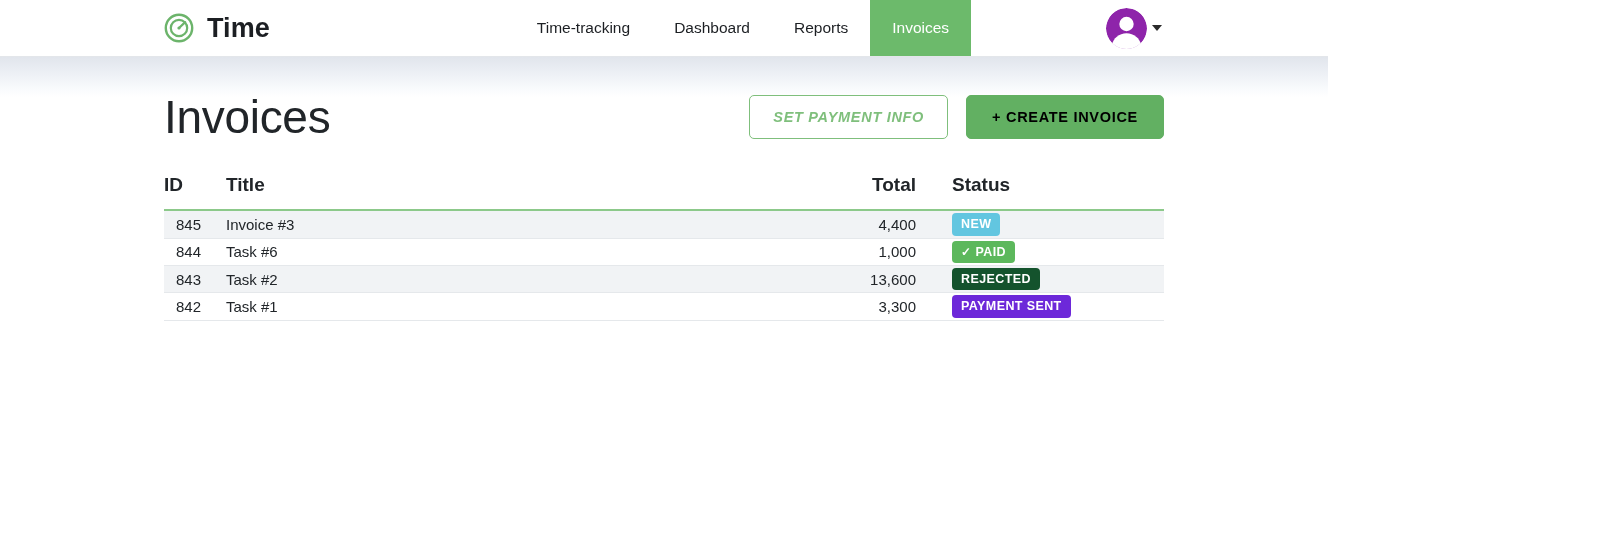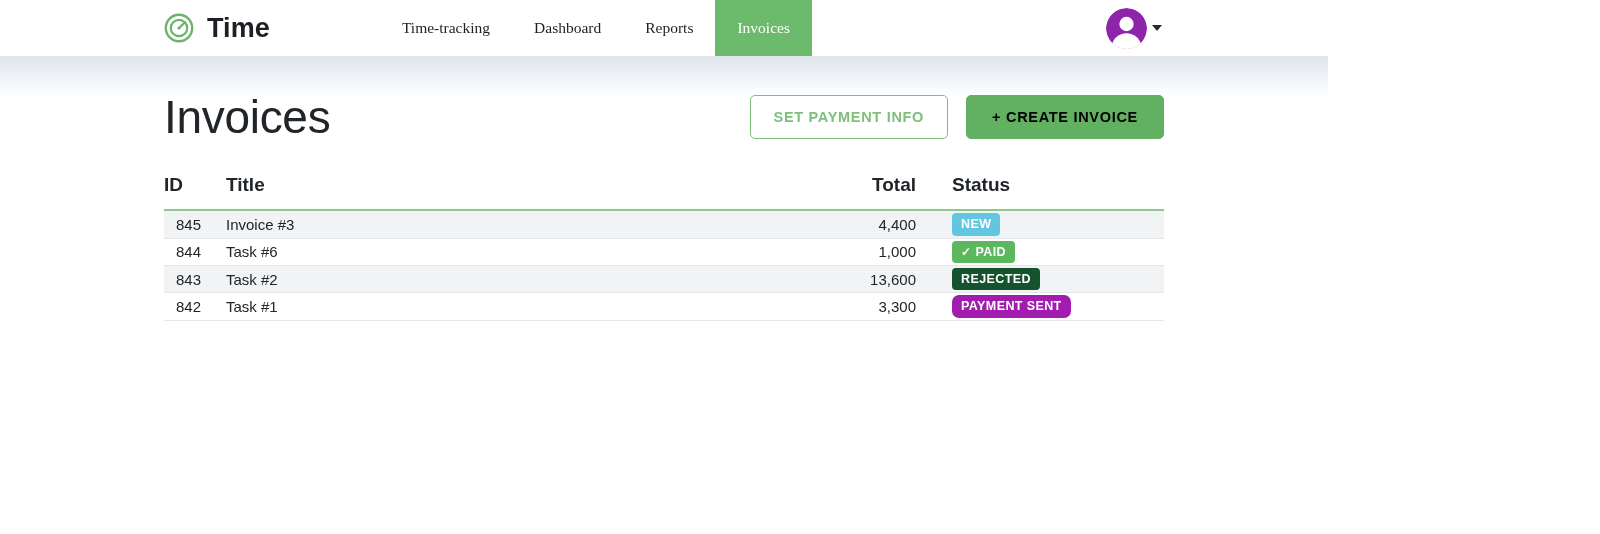--- a/index.html
+++ b/index.html
@@ -46,24 +46,23 @@
     font-weight: bold;
     color: #1c1f23;
     letter-spacing: 0.1px;
     line-height: 1;
   }
 
   .nav-menu {
     flex: 1 1 auto;
     display: flex;
     align-items: stretch;
-    justify-content: flex-start;
+    justify-content: center;
     gap: 0;
     margin-left: 110px;
-    font-family: Liberation Serif, serif;
   }
 
   .nav-item {
     display: flex;
     align-items: center;
     padding: 0 22px;
     font-size: 15.5px;
     color: #1c1f23;
     cursor: pointer;
     text-decoration: none;
@@ -135,20 +134,21 @@
     cursor: pointer;
     white-space: nowrap;
     font-family: "Liberation Sans", sans-serif;
   }
 
   .btn-outline {
     background: #ffffff;
     color: #7fbf7c;
     border: 1.5px solid #7fbf7c;
     padding: 13px 23px;
+    font-style: italic;
   }
 
   .btn-primary {
     background: #62b062;
     color: #000000;
     border: 1.5px solid #62b062;
     padding: 13px 25px;
   }
 
   
@@ -197,21 +197,21 @@
     color: #ffffff;
     border-radius: 4px;
     padding: 4px 9px;
     line-height: 1.15;
     white-space: nowrap;
   }
 
   .badge-new          { background: #62c6e0; }
   .badge-paid         { background: #5cb85c; }
   .badge-rejected     { background: #14532d; text-align: right; }
-  .badge-payment-sent { background: #a21caf; border-radius: 7px; }
+  .badge-payment-sent { background: #6d28d9; }
 
   .check-glyph { font-size: 12px; line-height: 1; display: inline-block; }
 </style>
 </head>
 <body>
 
 <div class="page">
 
   <div class="navbar">
 

